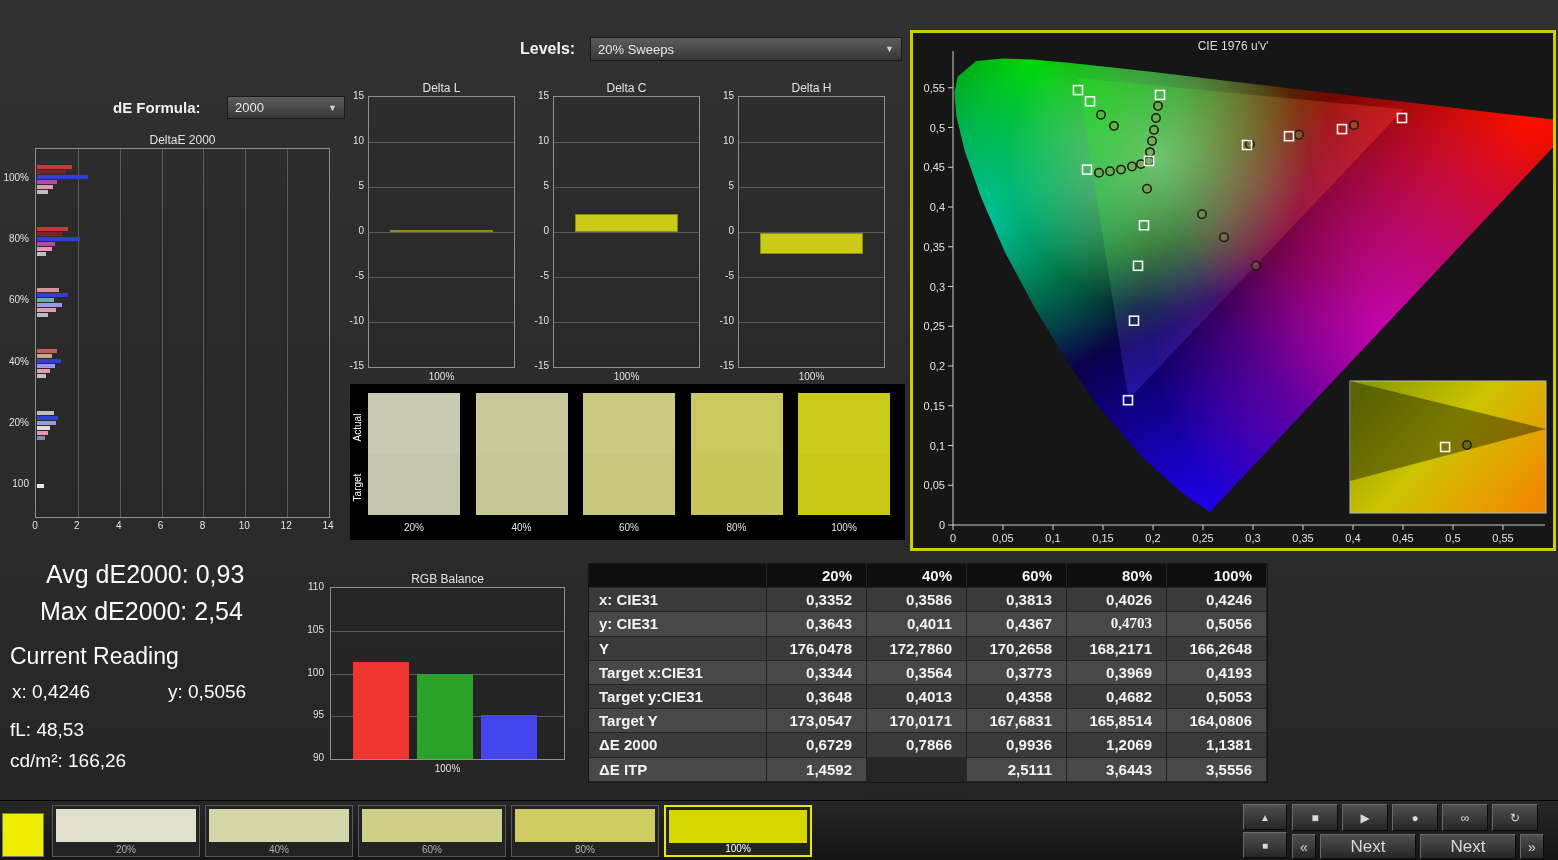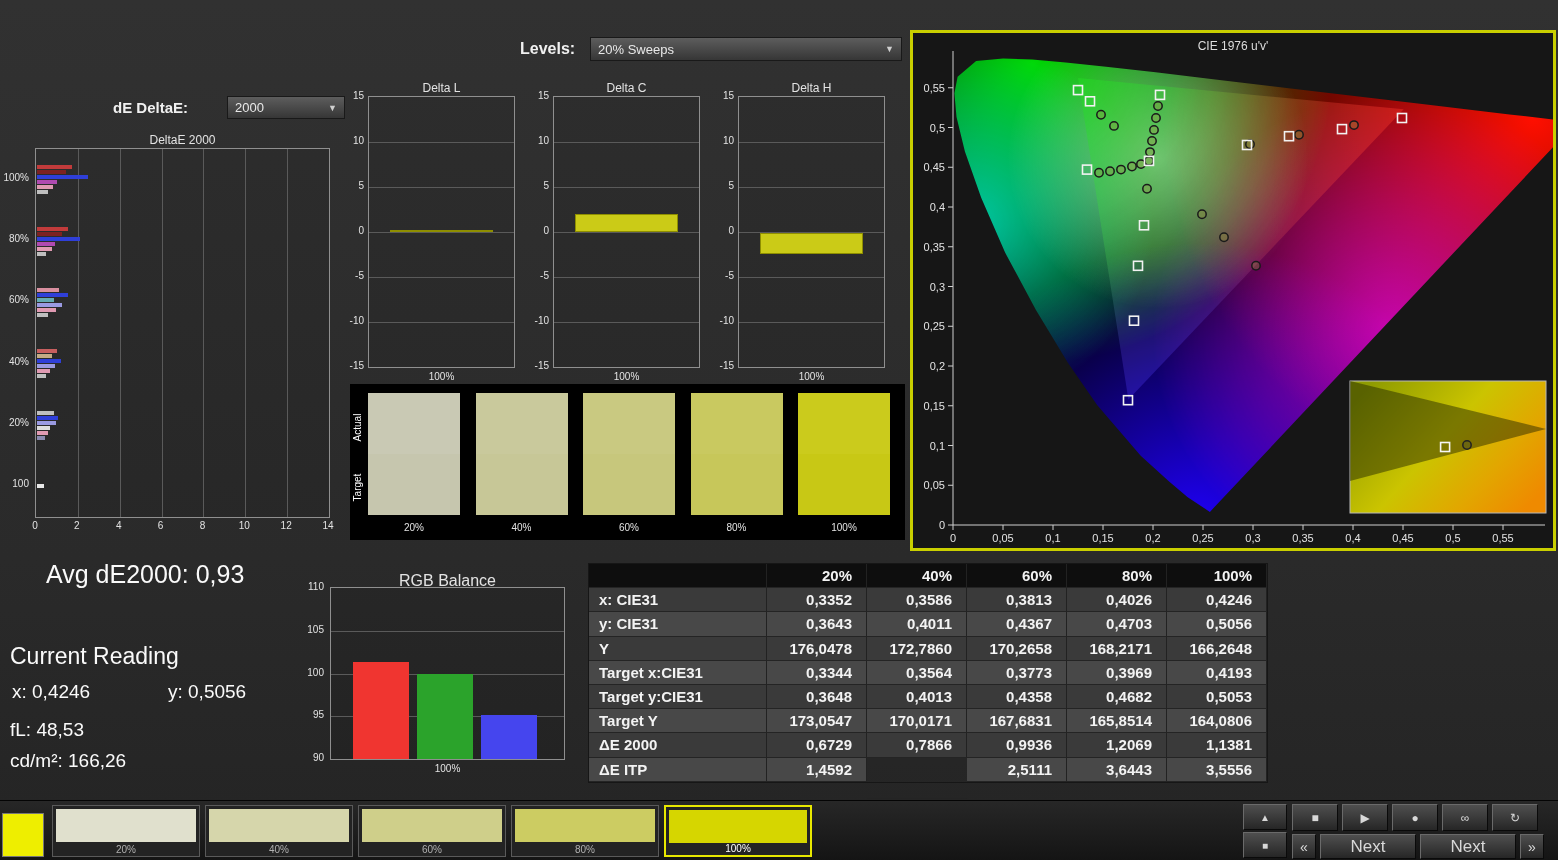--- a/index.html
+++ b/index.html
@@ -38,21 +38,21 @@
 
 <div class="screen">
 
 
   <div class="abs lbl" style="left:520px;top:40px;font-size:16px;">Levels:</div>
   <div class="abs dropdown" style="left:590px;top:37px;width:312px;height:24px;">
     <span>20% Sweeps</span>
     <span class="dd-arrow">▼</span>
   </div>
 
-  <div class="abs lbl" style="left:113px;top:99px;font-size:15px;">dE DeltaE:</div>
+  <div class="abs lbl" style="left:113px;top:99px;font-size:15px;">dE Formula:</div>
   <div class="abs dropdown" style="left:227px;top:96px;width:118px;height:23px;">
     <span>2000</span>
     <span class="dd-arrow">▼</span>
   </div>
 
   <div class="abs tick" style="left:35px;top:133px;width:295px;text-align:center;font-size:12px;">DeltaE 2000</div>
   <div class="abs chart-frame" id="deltae-plot" style="left:35px;top:148px;width:295px;height:370px;">
       <div class="vline" style="position: absolute; left: 41.9px;"></div>
       <div class="vline" style="position: absolute; left: 83.7px;"></div>
       <div class="vline" style="position: absolute; left: 125.6px;"></div>
@@ -194,27 +194,28 @@
         <div class="tick" style="position: absolute; left: 340.5px; top: 138px; width: 92px; text-align: center;">80%</div>
         <div style="position: absolute; left: 448px; top: 9px; width: 92px; height: 122px;">
           <div style="position: absolute; left: 0px; right: 0px; top: 0px; height: 61px; background: rgb(203, 203, 28);"></div>
           <div style="position: absolute; left: 0px; right: 0px; top: 61px; height: 61px; background: rgb(200, 200, 21);"></div>
         </div>
         <div class="tick" style="position: absolute; left: 448px; top: 138px; width: 92px; text-align: center;">100%</div>
       </div>
   </div>
 
   <div class="abs stat" style="left:46px;top:560px;font-size:25px;">Avg dE2000: 0,93</div>
+  <div class="abs stat" style="left:40px;top:597px;font-size:25px;">Max dE2000: 2,54</div>
   <div class="abs stat" style="left:10px;top:643px;font-size:23px;">Current Reading</div>
   <div class="abs stat" style="left:12px;top:681px;font-size:19px;">x: 0,4246</div>
   <div class="abs stat" style="left:168px;top:681px;font-size:19px;">y: 0,5056</div>
   <div class="abs stat" style="left:10px;top:719px;font-size:19px;">fL: 48,53</div>
   <div class="abs stat" style="left:10px;top:750px;font-size:19px;">cd/m²: 166,26</div>
 
-  <div class="abs tick" style="left:330px;top:572px;width:235px;text-align:center;font-size:16px;">RGB Balance</div>
+  <div class="abs tick" style="left:330px;top:572px;width:235px;text-align:center;font-size:12px;">RGB Balance</div>
   <div class="abs chart-frame" id="rgb-plot" style="left:330px;top:587px;width:235px;height:173px;">
       <div class="hline" style="position: absolute; top: 42.75px;"></div>
       <div class="hline" style="position: absolute; top: 85.5px;"></div>
       <div class="hline" style="position: absolute; top: 128.25px;"></div>
       <div style="position: absolute; left: 22px; top: 73.53px; width: 56px; height: 97.47px; background: rgb(240, 53, 48);"></div>
       <div style="position: absolute; left: 86px; top: 85.5px; width: 56px; height: 85.5px; background: rgb(43, 163, 43);"></div>
       <div style="position: absolute; left: 150px; top: 126.54px; width: 56px; height: 44.46px; background: rgb(69, 69, 238);"></div>
     </div>
   <div class="abs" id="rgb-ylabels" style="left:296px;top:587px;width:30px;height:173px;">
       <div class="tick" style="position: absolute; left: 0px; top: -6px; width: 28px; text-align: right;">110</div>
@@ -235,21 +236,21 @@
       <div class="cell" style="background: rgb(58, 58, 58);">x: CIE31</div>
       <div class="cell num" style="background: rgb(58, 58, 58);">0,3352</div>
       <div class="cell num" style="background: rgb(58, 58, 58);">0,3586</div>
       <div class="cell num" style="background: rgb(58, 58, 58);">0,3813</div>
       <div class="cell num" style="background: rgb(58, 58, 58);">0,4026</div>
       <div class="cell num" style="background: rgb(58, 58, 58);">0,4246</div>
       <div class="cell" style="background: rgb(72, 72, 72);">y: CIE31</div>
       <div class="cell num" style="background: rgb(72, 72, 72);">0,3643</div>
       <div class="cell num" style="background: rgb(72, 72, 72);">0,4011</div>
       <div class="cell num" style="background: rgb(72, 72, 72);">0,4367</div>
-      <div class="cell num" style="background: rgb(72, 72, 72);">0,4703</div>
+      <div class="cell num" style="background: rgb(72, 72, 72); font-family: Liberation Serif, serif;">0,4703</div>
       <div class="cell num" style="background: rgb(72, 72, 72);">0,5056</div>
       <div class="cell" style="background: rgb(58, 58, 58);">Y</div>
       <div class="cell num" style="background: rgb(58, 58, 58);">176,0478</div>
       <div class="cell num" style="background: rgb(58, 58, 58);">172,7860</div>
       <div class="cell num" style="background: rgb(58, 58, 58);">170,2658</div>
       <div class="cell num" style="background: rgb(58, 58, 58);">168,2171</div>
       <div class="cell num" style="background: rgb(58, 58, 58);">166,2648</div>
       <div class="cell" style="background: rgb(72, 72, 72);">Target x:CIE31</div>
       <div class="cell num" style="background: rgb(72, 72, 72);">0,3344</div>
       <div class="cell num" style="background: rgb(72, 72, 72);">0,3564</div>

